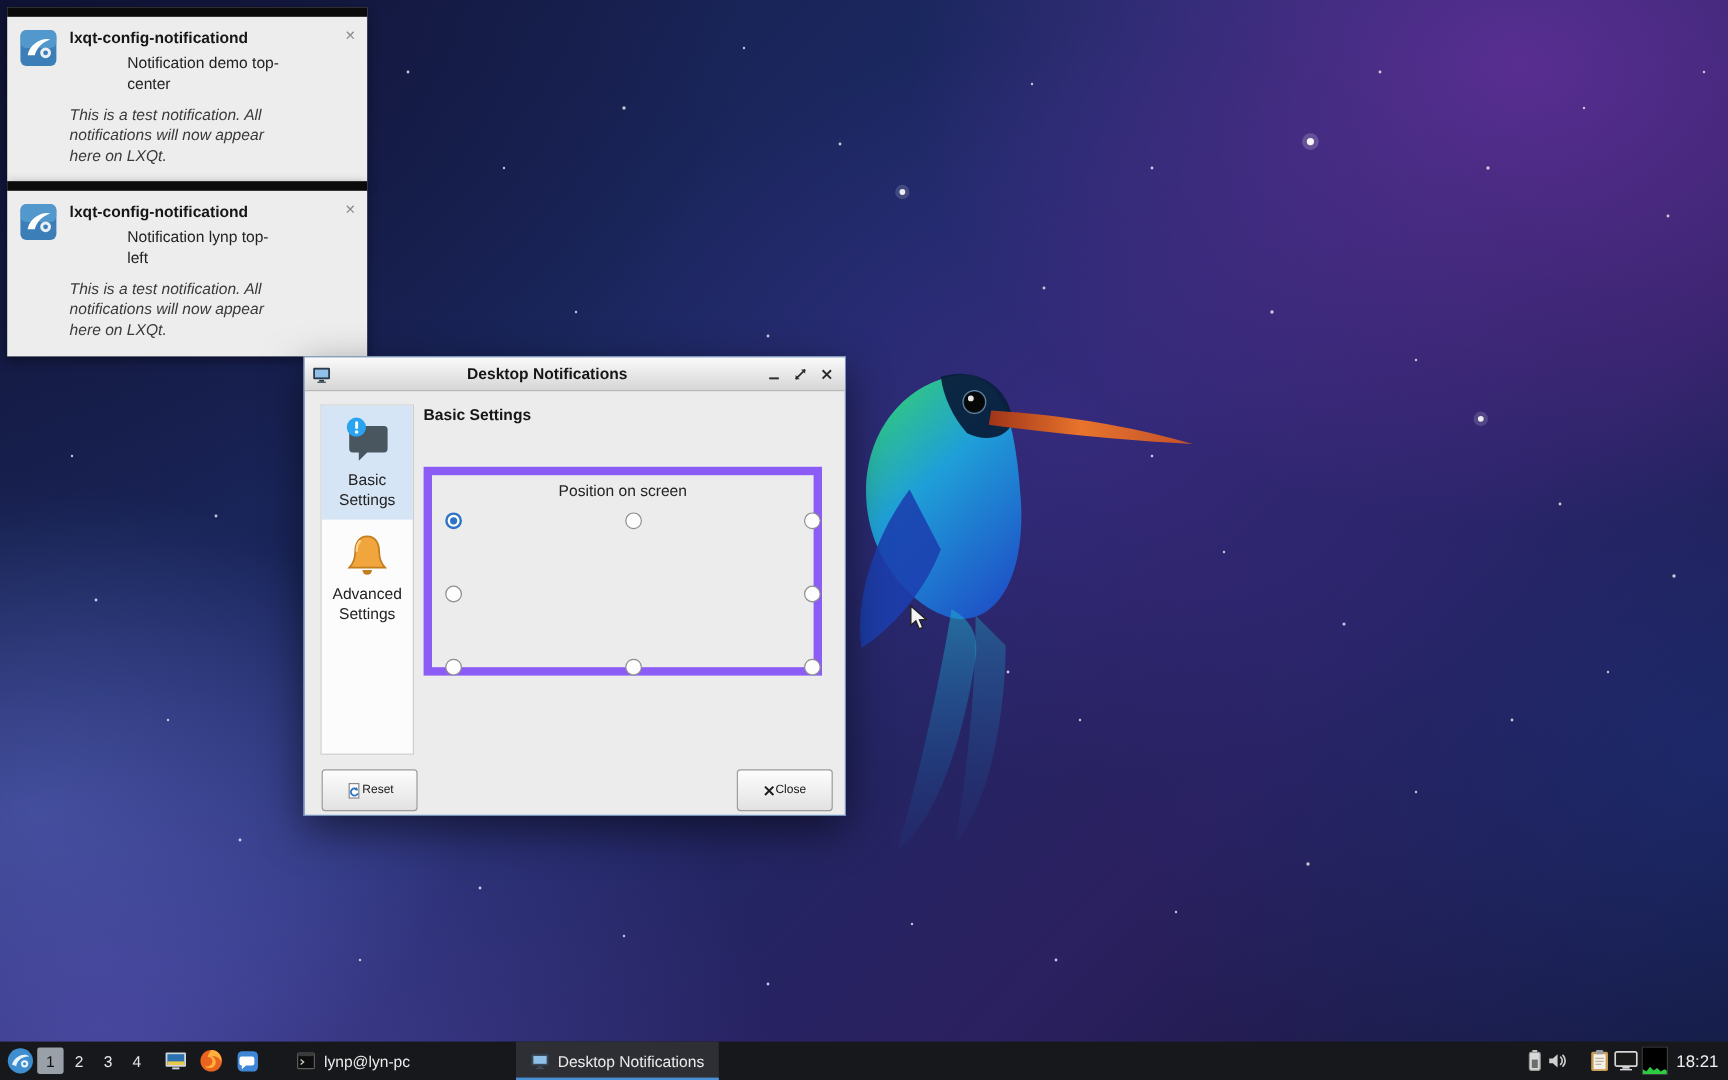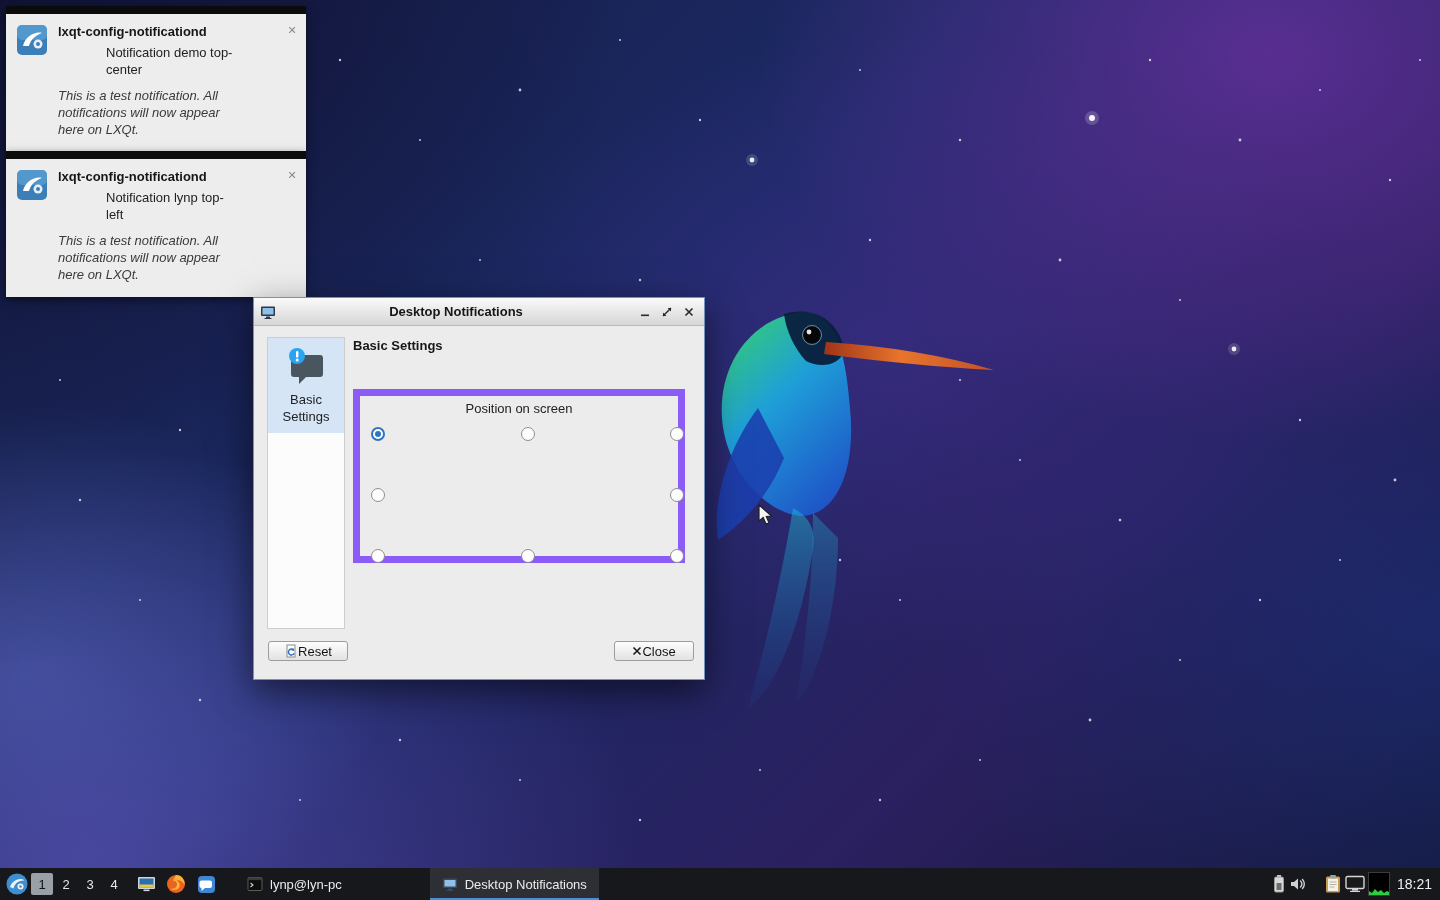--- a/index.html
+++ b/index.html
@@ -47,22 +47,22 @@
   .side-label{line-height:1.28;}
   .content-heading{position:absolute;left:99px;top:40px;font-weight:bold;font-size:13px;color:#161616;}
   .groupbox{position:absolute;left:99px;top:67px;width:332px;height:174px;
             border:7px solid #8b5cf6;box-sizing:border-box;margin-top:24px;}
   .group-label{position:absolute;top:5px;left:0;right:0;text-align:center;font-size:13px;color:#222;}
   .radio{position:absolute;width:14px;height:14px;border:1px solid #8e8e8e;border-radius:50%;
          background:#fdfdfd;box-sizing:border-box;cursor:pointer;}
   .radio.checked{border:2px solid #2d74c4;}
   .radio.checked::after{content:"";position:absolute;left:2px;top:2px;width:6px;height:6px;
                         border-radius:50%;background:#2d74c4;}
-  .btn{position:absolute;height:20px;width:80px;display:flex;align-items:center;justify-content:center;
-       gap:0;font-size:13px;color:#161616;background:linear-gradient(#fdfdfd,#e2e2e2);
+  .btn{position:absolute;height:35px;width:80px;display:flex;align-items:center;justify-content:center;
+       gap:0;font-size:10px;color:#161616;background:linear-gradient(#fdfdfd,#e2e2e2);
        border:1px solid #9d9d9d;border-radius:3px;box-sizing:border-box;cursor:pointer;}
   .btn-reset{left:14px;top:343px;}
   .btn-close{left:360px;top:343px;}
 
   
   .taskbar{position:absolute;left:0;bottom:0;width:1440px;height:32px;background:#17181b;
            display:flex;align-items:center;padding:0 6px 0 4px;box-sizing:border-box;}
   .startbtn{width:26px;height:26px;display:flex;align-items:center;justify-content:center;cursor:pointer;}
   .ws{width:22px;height:22px;margin:0 1px;display:flex;align-items:center;justify-content:center;
       font-size:13px;color:#e6e6e6;cursor:pointer;border-radius:2px;}
@@ -235,20 +235,28 @@
   <div class="sidebar">
     <div class="side-item checked">
       <svg width="42" height="42" viewBox="0 0 42 42">
         <path d="M9 8 h26 a3 3 0 0 1 3 3 v16 a3 3 0 0 1 -3 3 h-14 l-7 7 v-7 h-5 a3 3 0 0 1 -3 -3 v-16 a3 3 0 0 1 3 -3 Z" fill="#49565f"></path>
         <circle cx="12" cy="9" r="8" fill="#2aa3f0"></circle>
         <rect x="11" y="4" width="2.4" height="6.6" rx="1.2" fill="#fff"></rect>
           <circle cx="12.2" cy="13" r="1.5" fill="#fff"></circle>
       </svg>
       <div class="side-label">Basic Settings</div>
     </div>
+    <div class="side-item">
+      <svg width="42" height="42" viewBox="0 0 42 42">
+        <path d="M21 5 C14 5 11 11 11 18 C11 26 8 29 6 31 L36 31 C34 29 31 26 31 18 C31 11 28 5 21 5 Z" fill="#f0a63c" stroke="#c27d1d" stroke-width="1.4"></path>
+        <path d="M17 33 a4 4 0 0 0 8 0 Z" fill="#c27d1d"></path>
+        <path d="M15 9 C13 11 12.3 14 12.3 17" stroke="#ffd28a" stroke-width="2" fill="none" stroke-linecap="round"></path>
+      </svg>
+      <div class="side-label">Advanced Settings</div>
+    </div>
   </div>
 
   <div class="content-heading">Basic Settings</div>
 
   <div class="groupbox">
     <div class="group-label">Position on screen</div>
     <div class="radio checked" style="left:11px;top:31px"></div>
     <div class="radio" style="left:161px;top:31px"></div>
     <div class="radio" style="left:310px;top:31px"></div>
     <div class="radio" style="left:11px;top:92px"></div>

